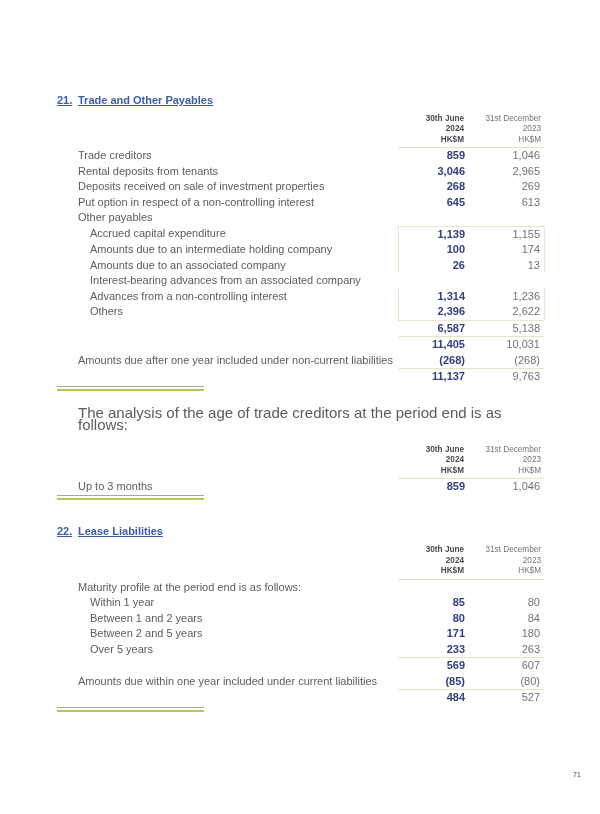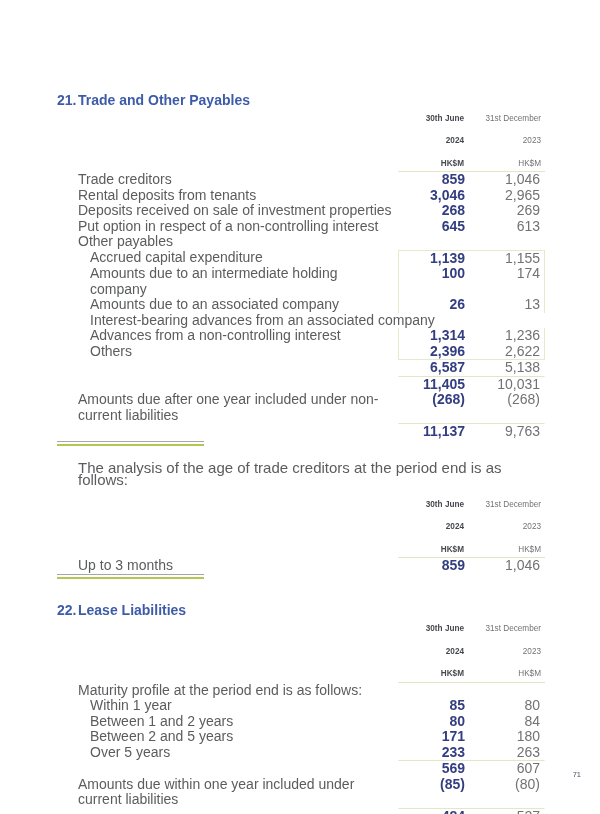--- a/index.html
+++ b/index.html
@@ -3,28 +3,28 @@
 <meta charset="utf-8">
 <style>
   html,body{margin:0;padding:0;}
   body{
     width:600px;height:814px;background:#ffffff;position:relative;overflow:hidden;
     font-family:"Liberation Sans","DejaVu Sans",sans-serif;
     -webkit-font-smoothing:antialiased;
   }
   .content{padding:93px 55px 0 57px;}
   .section + .section{margin-top:24px;}
-  .heading{display:flex;font-size:14px;font-weight:bold;color:var(--c-heading);line-height:14px;}
+  .heading{display:flex;font-size:11px;font-weight:bold;color:var(--c-heading);line-height:14px;text-decoration:underline;}
   .heading .num{width:21px;flex:0 0 21px;}
   .colhead{display:flex;width:147px;margin-left:auto;margin-top:7px;}
   .col{display:flex;flex-direction:column;font-size:8.2px;line-height:10.4px;text-align:right;box-sizing:border-box;}
   .col.c1{width:66px;font-weight:bold;color:var(--c-colhead);justify-content:space-between;}
-  .col.c2{width:81px;padding-right:4px;color:var(--c-muted);gap:12px;}
+  .col.c2{width:81px;padding-right:4px;color:var(--c-muted);}
   .vrule{width:147px;margin-left:auto;border-top:1px solid var(--c-rule-pale);margin-top:2px;}
-  .row{display:flex;font-size:14px;line-height:15.5px;color:var(--c-label);}
+  .row{display:flex;font-size:11px;line-height:15.5px;color:var(--c-label);}
   .row .lbl{flex:1;padding-left:21px;min-height:15.5px;}
   .row.indent .lbl{padding-left:33px;}
   .vr{width:147px;flex:0 0 147px;display:flex;box-sizing:border-box;
       border-left:1px solid transparent;border-right:1px solid transparent;}
   .row.box .vr{border-left-color:var(--c-box);border-right-color:var(--c-box);}
   .row.boxfirst .vr{border-top:1px solid var(--c-box);}
   .row.boxlast .vr{border-bottom:1px solid var(--c-box);}
   .row.lineabove .vr{border-top:1px solid var(--c-rule-pale);}
   .v1{width:66px;flex:0 0 66px;text-align:right;font-weight:bold;color:var(--c-value);}
   .v2{flex:1;text-align:right;padding-right:4px;color:var(--c-muted);}

